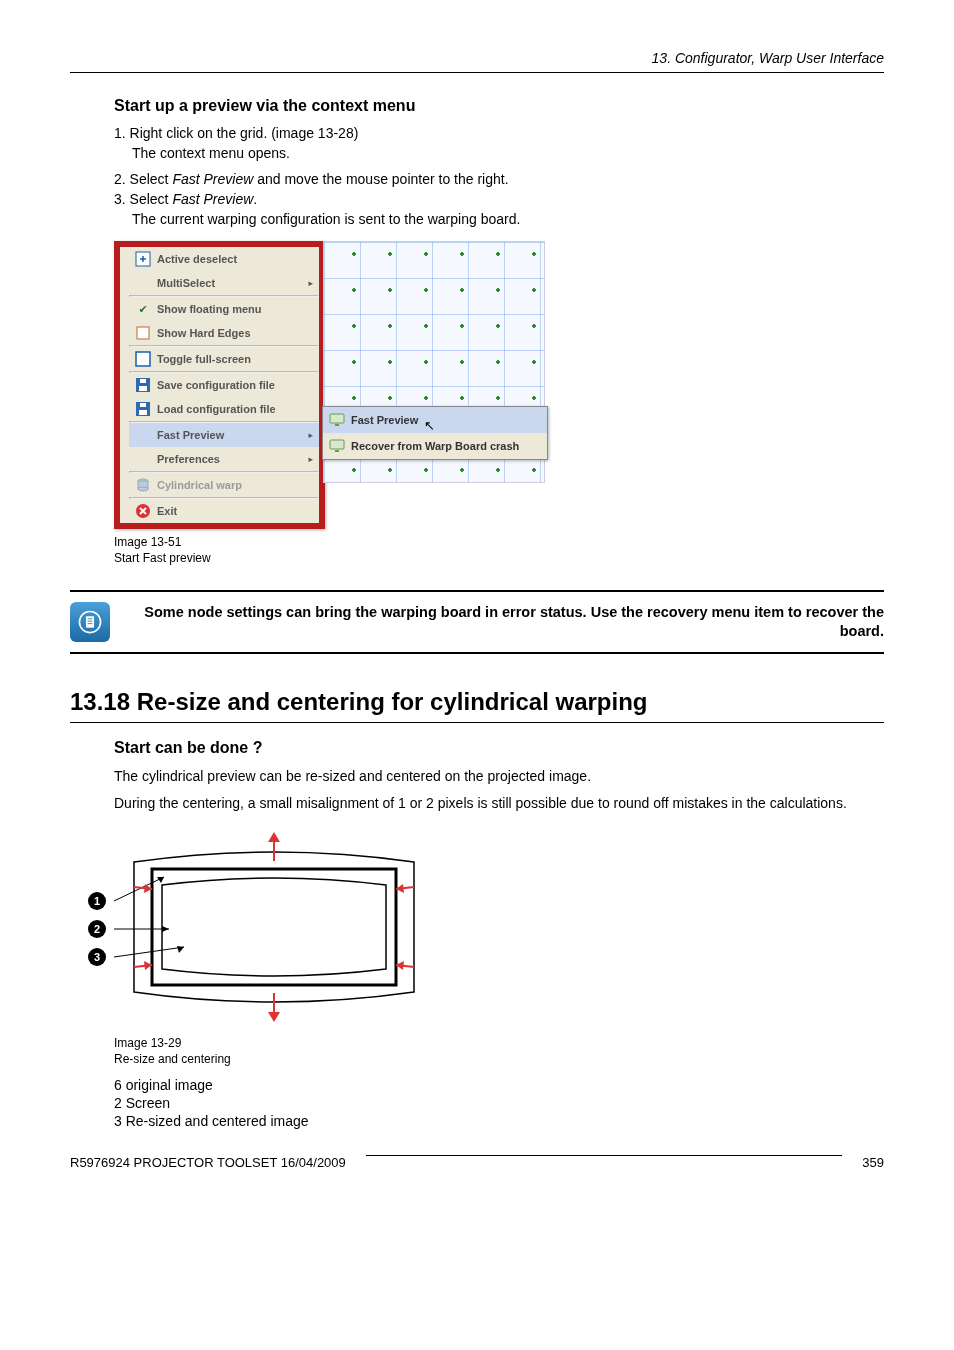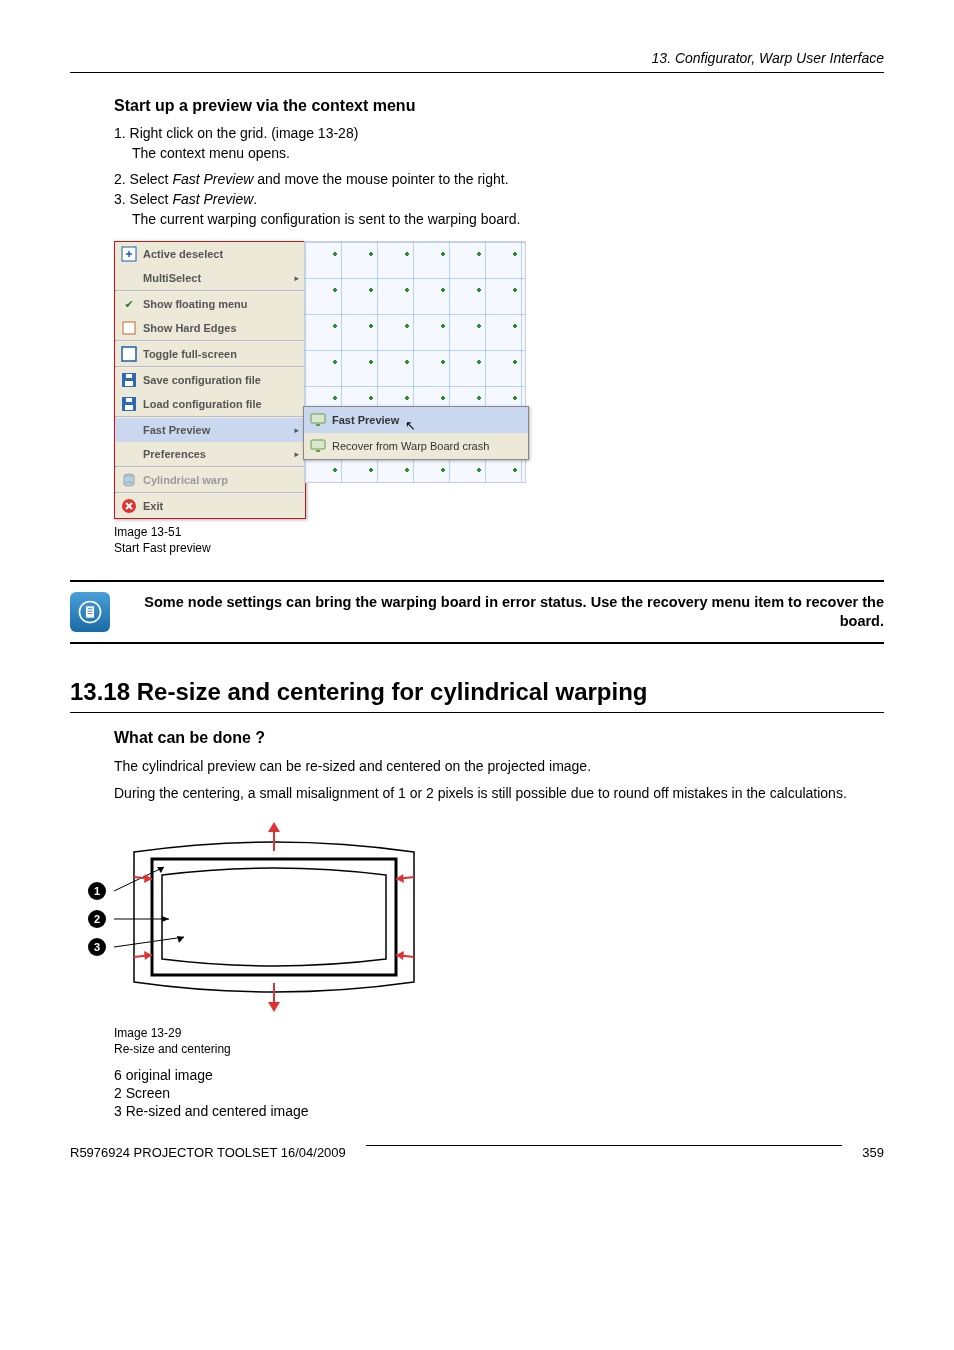--- a/index.html
+++ b/index.html
@@ -97,24 +97,25 @@
   }
 
   
   .ctx-fig {
     display: flex;
     align-items: flex-start;
   }
   .menu1 {
     width: 190px;
     background: #ece9d8;
-    border: 1px solid #b91c1c;
+    border: 6px solid #b91c1c;
     font-size: 11px;
     color: #555;
     box-shadow: 1px 1px 3px rgba(0,0,0,0.3);
+    padding-left: 9px;
   }
   .menu1 .mi {
     display: flex;
     align-items: center;
     padding: 4px 8px 4px 6px;
     gap: 6px;
     position: relative;
   }
   .menu1 .sep { border-top: 1px solid #bbb; margin: 0; }
   .menu1 .mi.sub::after {
@@ -315,21 +316,21 @@
               </span>
               <span class="lbl" style="font-weight:bold">Fast Preview</span>
             </div>
             <div class="mi">
               <span class="ico">
                 <svg viewBox="0 0 16 16">
                     <rect x="1" y="2" width="14" height="9" rx="1" fill="#d9e7cc" stroke="#6a9a4a"></rect>
                     <rect x="6" y="12" width="4" height="2" fill="#6a9a4a"></rect>
                   </svg>
               </span>
-              <span class="lbl" style="font-weight:normal">Recover from Warp Board crash</span>
+              <span class="lbl" style="font-weight:bold">Recover from Warp Board crash</span>
             </div>
           </div>
           <div class="cursor">↖</div>
         </div>
       </div>
       <div class="caption">
         <div>Image 13-51</div>
         <div>Start Fast preview</div>
       </div>
     </div>
@@ -349,21 +350,21 @@
       </div>
       <div class="note-text">Some node settings can bring the warping board in error status.  Use the recovery menu item to recover the board.</div>
     </div>
     <hr class="note-rule">
   </div>
 
   <h2 class="section-head">13.18 Re-size and centering for cylindrical warping</h2>
   <hr class="sec-rule">
 
   <div class="indent">
-    <h4 class="subhead">What can be done ?</h4>
+    <h4 class="subhead">Start can be done ?</h4>
     <div class="para">The cylindrical preview can be re-sized and centered on the projected image.</div>
     <div class="para">During the centering, a small misalignment of 1 or 2 pixels is still possible due to round off mistakes in the calculations.</div>
 
     <div class="figure-block">
       <div class="diagram">
         <div class="num-col">
           <div class="numcircle">1</div>
           <div class="numcircle">2</div>
           <div class="numcircle">3</div>
         </div>

